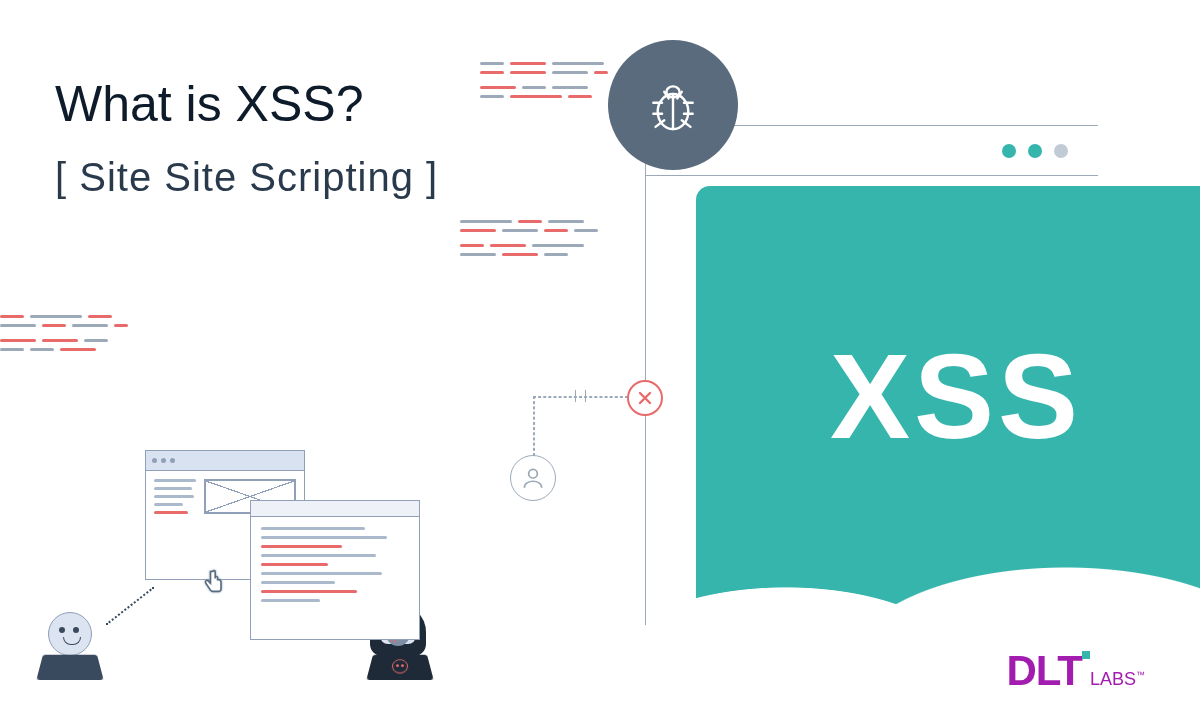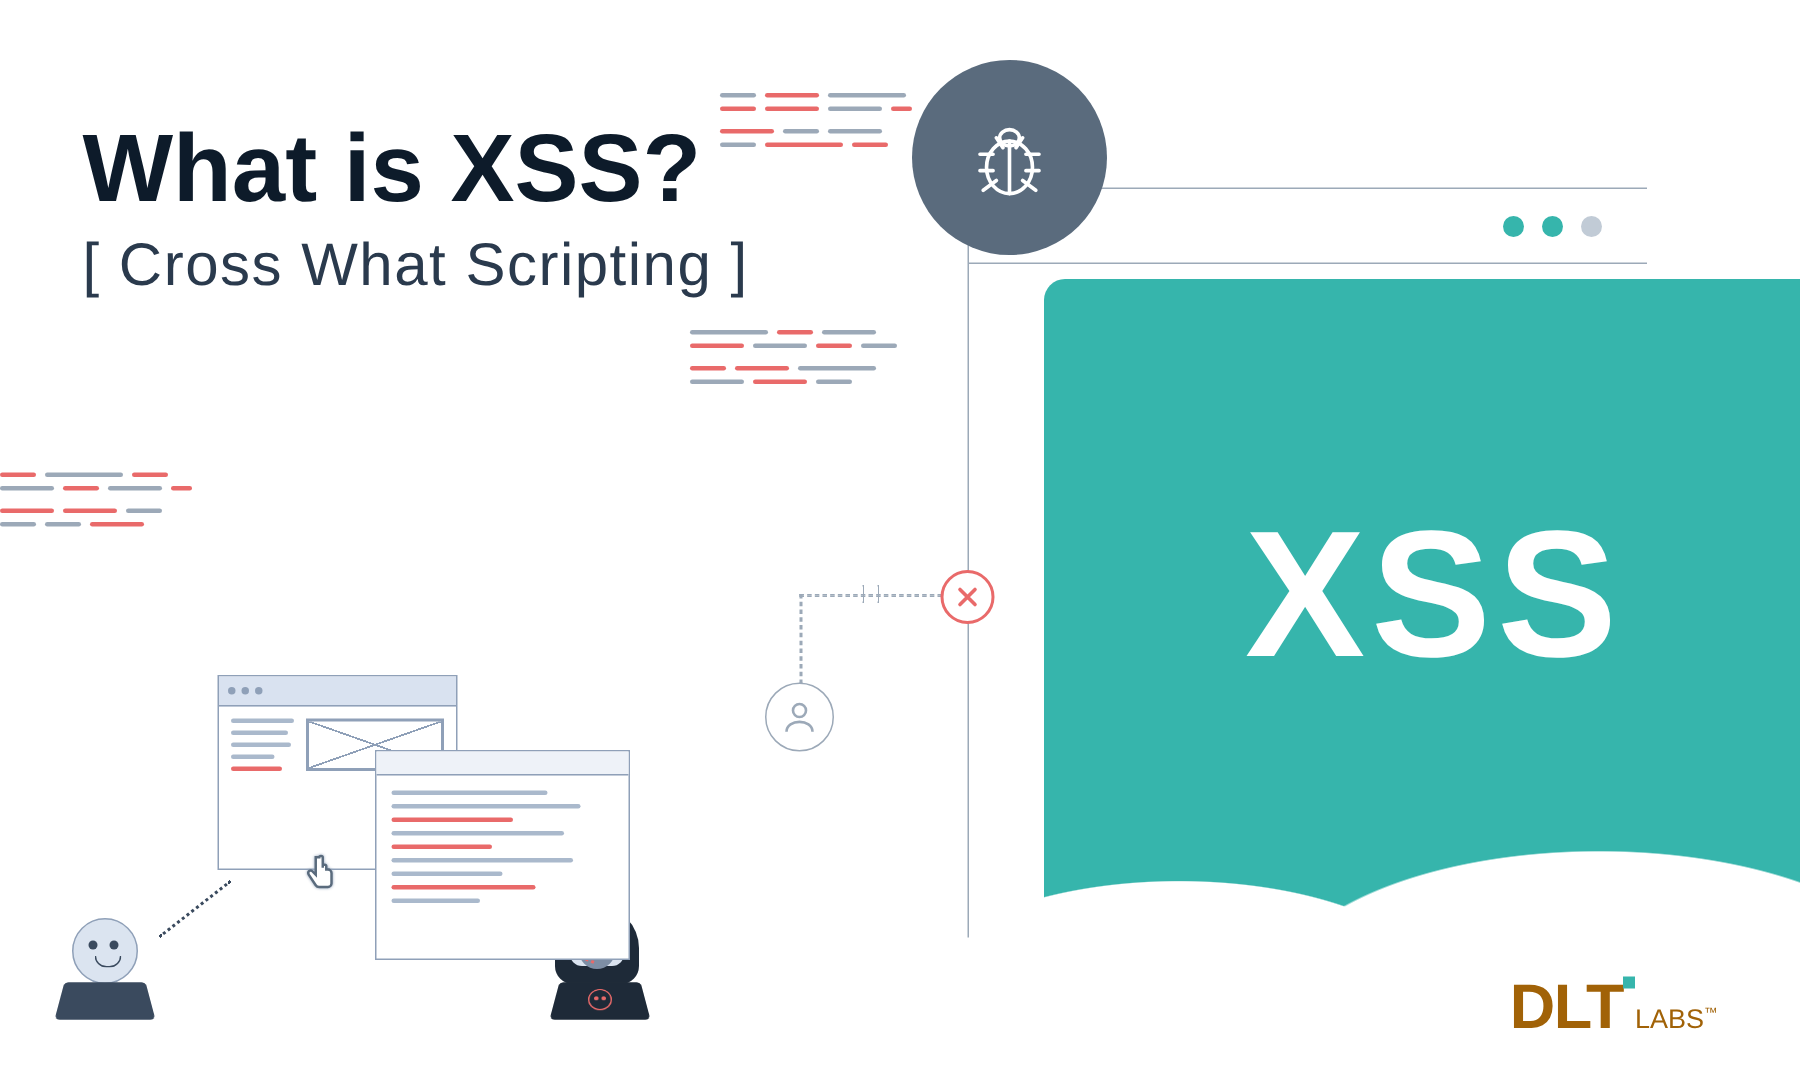--- a/index.html
+++ b/index.html
@@ -8,22 +8,22 @@
     height: 720px;
     background: #ffffff;
     font-family: Arial, Helvetica, sans-serif;
     position: relative;
     overflow: hidden;
   }
   .title {
     position: absolute;
     top: 75px;
     left: 55px;
-    font-size: 64px;
-    font-weight: 700;
+    font-size: 50px;
+    font-weight: 400;
     color: #0d1b2a;
   }
   .subtitle {
     position: absolute;
     top: 155px;
     left: 55px;
     font-size: 40px;
     font-weight: 400;
     color: #2a3a4d;
     letter-spacing: 1px;
@@ -127,35 +127,35 @@
   .skull{position:absolute;bottom:6px;left:22px;width:16px;height:16px;border-radius:50%;border:1px solid #e96a6a;}
   .skull::before,.skull::after{content:"";position:absolute;top:5px;width:3px;height:3px;background:#e96a6a;border-radius:50%;}
   .skull::before{left:3px;} .skull::after{right:3px;}
 
   
   .dotpath{position:absolute;border-top:2px dotted;}
 
   .logo {
     position:absolute; bottom:25px; right:55px;
     display:flex; align-items:baseline; gap:2px;
-    color:#a16207;
+    color:#a21caf;
   }
   .logo-main{font-size:42px;font-weight:900;letter-spacing:-1px;position:relative;}
   .logo-dot{position:absolute;top:4px;right:-8px;width:8px;height:8px;background:#36b5ac;}
   .logo-sub{font-size:18px;font-weight:400;letter-spacing:0px;margin-left:6px;}
   .logo-tm{font-size:9px;vertical-align:super;}
 
   
   .conn { position:absolute; border:1px dashed #9ca9b8; }
 </style>
 </head>
 <body>
 
 <div class="title">What is XSS?</div>
-<div class="subtitle">[ Cross What Scripting ]</div>
+<div class="subtitle">[ Site Site Scripting ]</div>
 
 <div class="dashes" style="top:62px;left:480px;">
   <div class="dashrow">
       <span class="dash g w20"></span>
       <span class="dash r w30"></span>
       <span class="dash g w40"></span>
     </div>
   <div class="dashrow">
       <span class="dash r w20"></span>
       <span class="dash r w30"></span>

